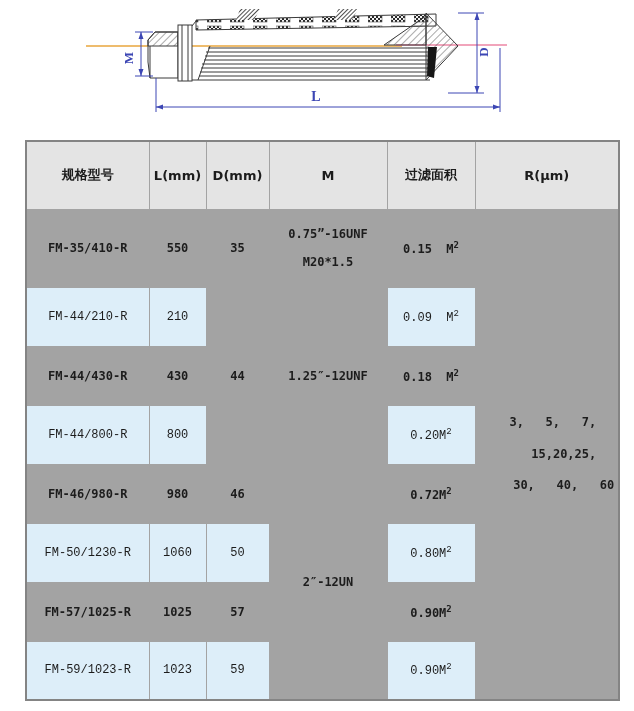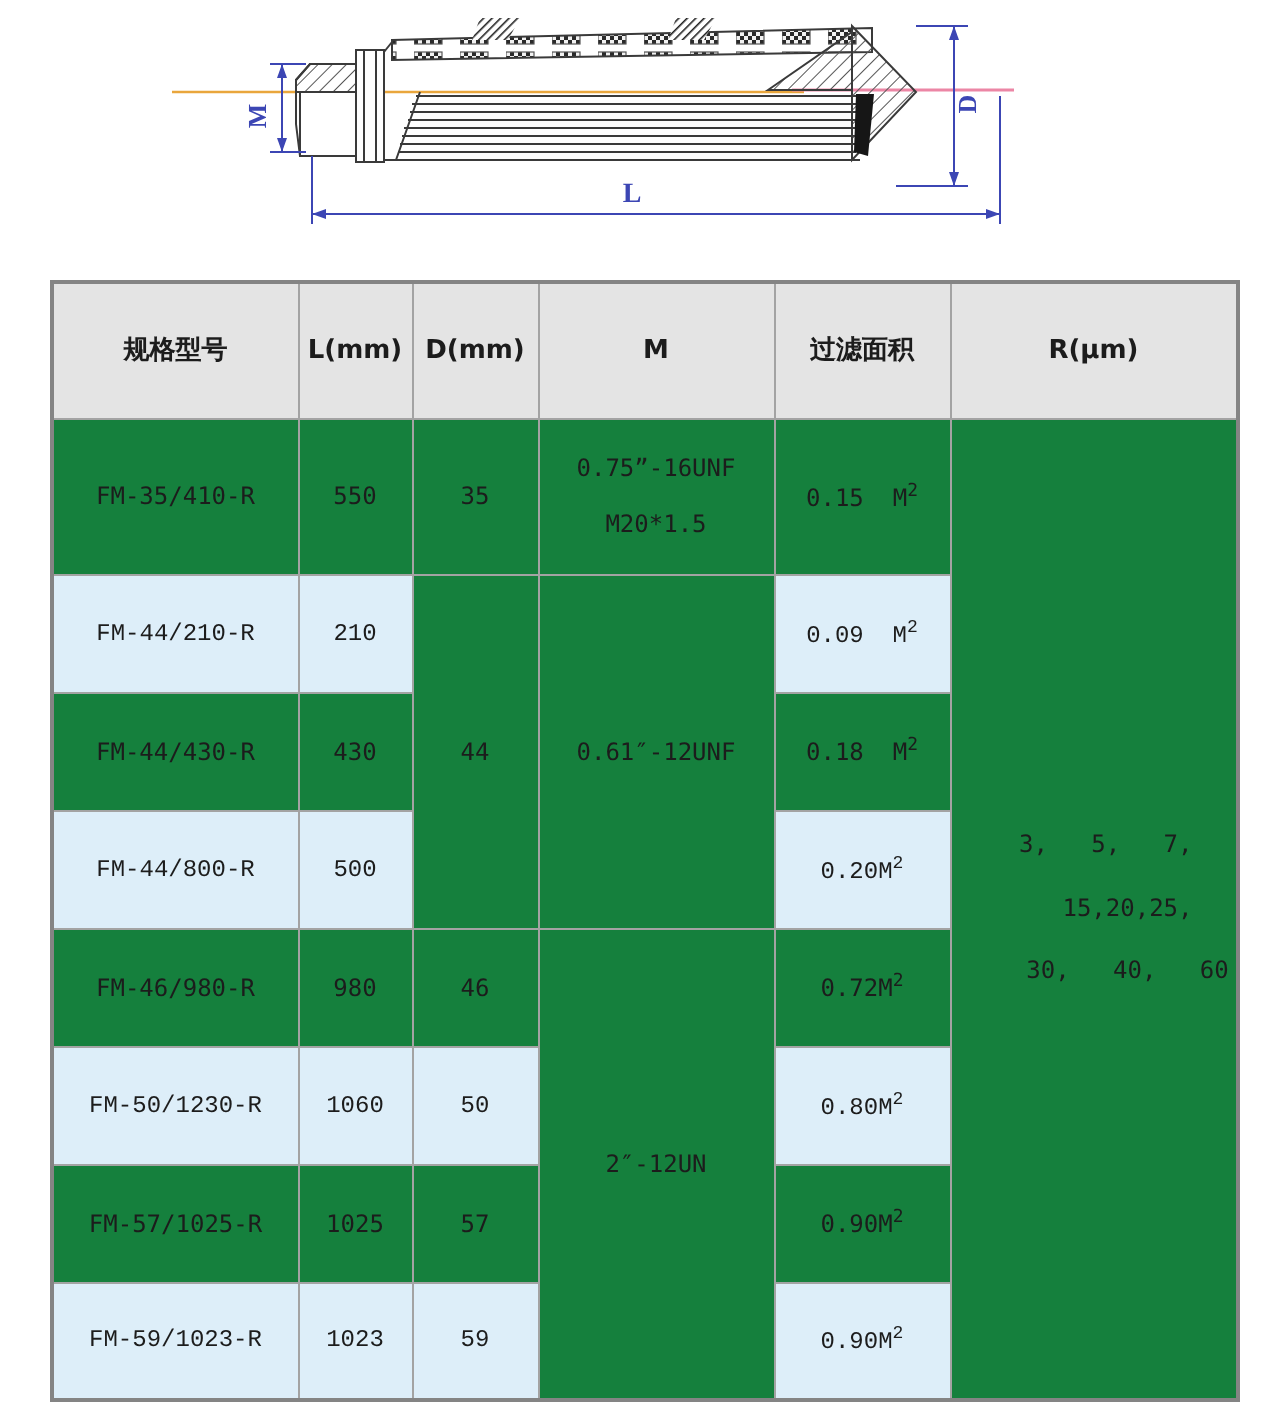--- a/index.html
+++ b/index.html
@@ -18,21 +18,21 @@
     overflow:hidden;
   }
   .spec-table { border:2px solid #848484; }
   .spec-table th {
     background:#e4e4e4; font-weight:bold; font-size:13px;
     font-family:"DejaVu Sans","Liberation Sans",sans-serif;
   }
   tr.hdr    { height:68px; }
   tr.row-a  { height:78px; }
   tr.row    { height:59px; }
-  td.white  { background:#15803d; }
+  td.white  { background:#a3a3a3;font-weight:bold; }
   td.blue   { background:#ddeef9;font-family:Liberation Mono, monospace; }
   .pre { white-space:pre; }
   .m-two-line div { white-space:pre; }
   .m-two-line div + div { margin-top:14px; }
   sup { font-size:9px; }
   .r-cell div { white-space:pre; line-height:2.6;padding-left:34px; }
 </style>
 </head>
 <body>
 
@@ -163,33 +163,33 @@
       <div>3,   5,   7,   10,</div>
       <div>15,20,25,</div>
       <div>30,   40,   60</div>
     </td>
   </tr>
 
   <tr class="row">
     <td class="blue">FM-44/210-R</td>
     <td class="blue">210</td>
     <td class="white" rowspan="3">44</td>
-    <td class="white" rowspan="3">0.61″-12UNF</td>
+    <td class="white" rowspan="3">1.25″-12UNF</td>
     <td class="blue"><span class="pre">0.09  M</span><sup>2</sup></td>
   </tr>
 
   <tr class="row">
     <td class="white">FM-44/430-R</td>
     <td class="white">430</td>
     <td class="white"><span class="pre">0.18  M</span><sup>2</sup></td>
   </tr>
 
   <tr class="row">
     <td class="blue">FM-44/800-R</td>
-    <td class="blue">500</td>
+    <td class="blue">800</td>
     <td class="blue"><span class="pre">0.20M</span><sup>2</sup></td>
   </tr>
 
   <tr class="row">
     <td class="white">FM-46/980-R</td>
     <td class="white">980</td>
     <td class="white">46</td>
     <td class="white" rowspan="4">2″-12UN</td>
     <td class="white"><span class="pre">0.72M</span><sup>2</sup></td>
   </tr>

